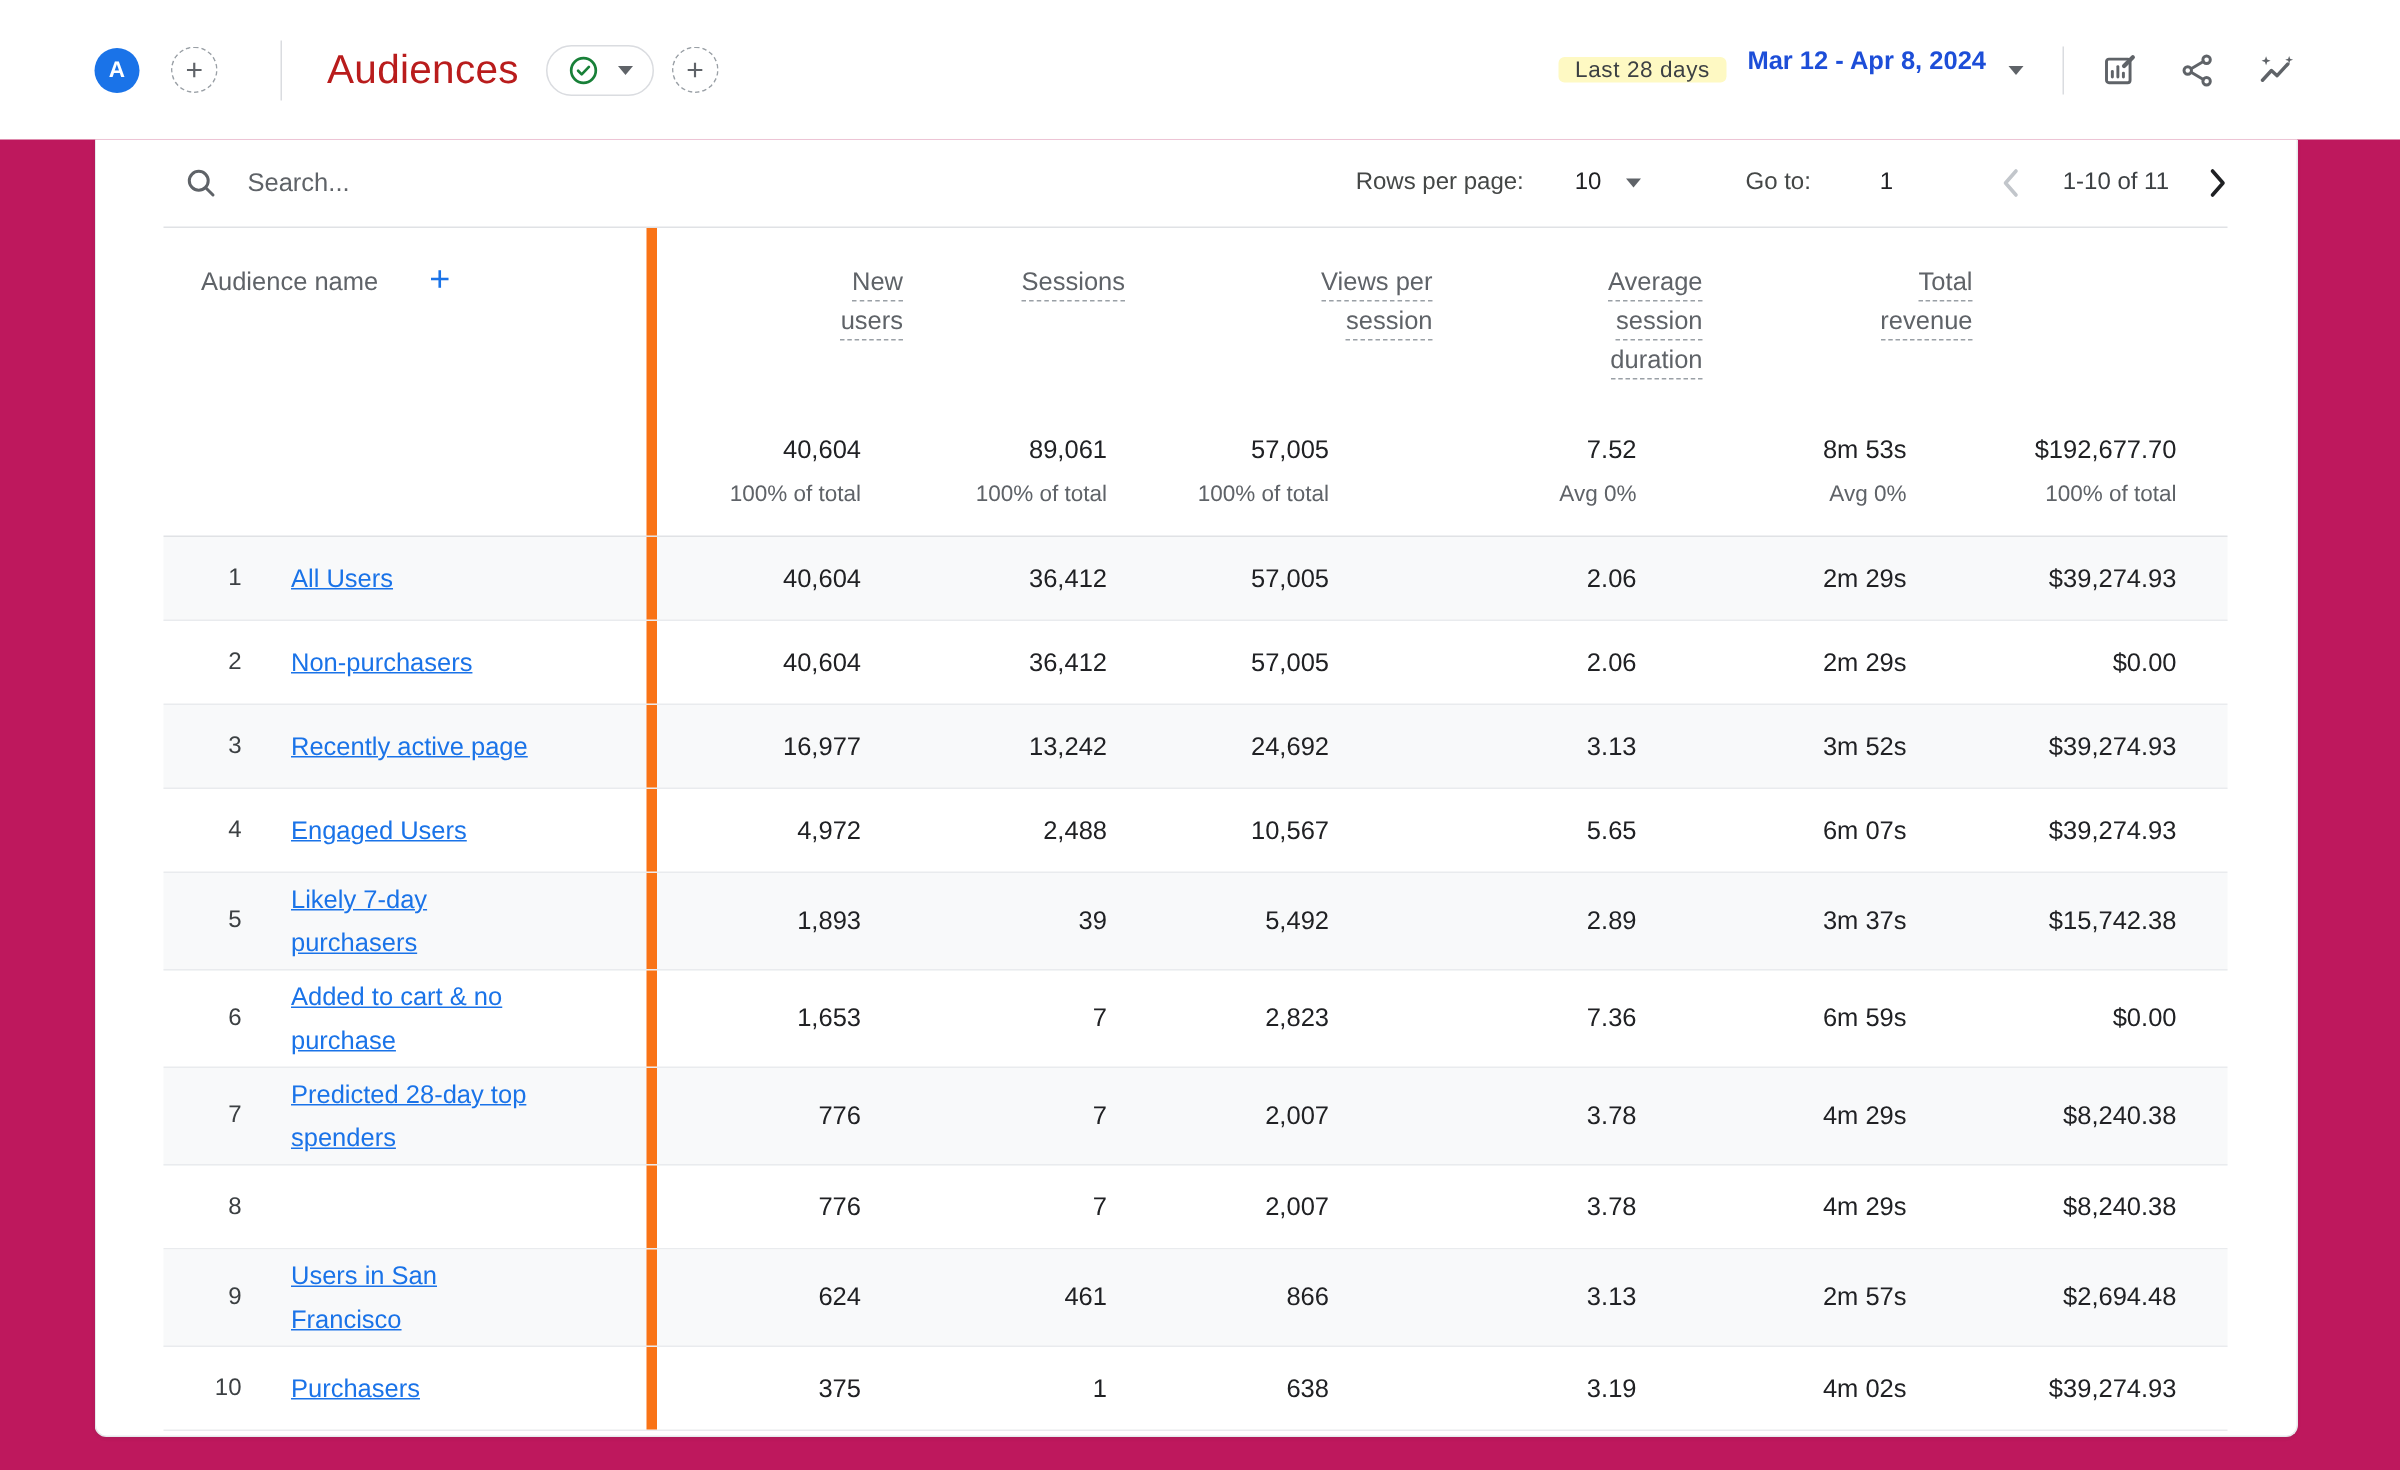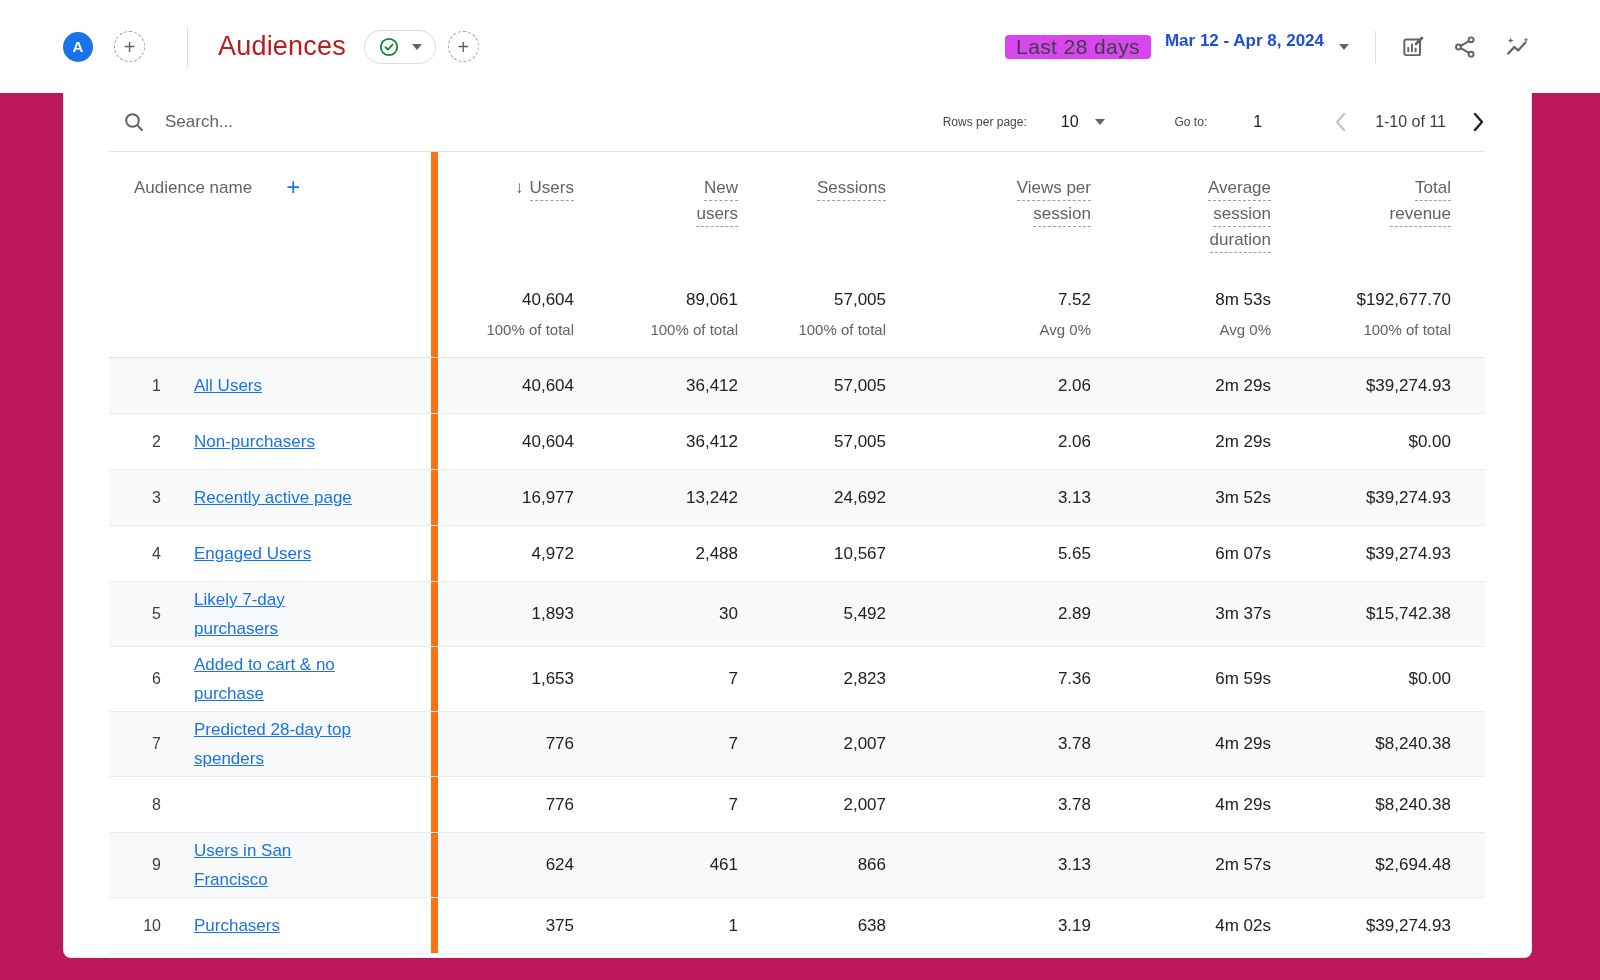--- a/index.html
+++ b/index.html
@@ -13,41 +13,41 @@
   .dashed-plus { width:31px; height:31px; border-radius:50%; border:1.6px dashed #9aa0a6;
     color:#5f6368; font-size:20px; line-height:1; display:flex; align-items:center; justify-content:center;
     cursor:pointer; flex:none; }
   .hdr-divider { width:1px; height:40px; background:#dadce0; margin:0 30px 0 42px; flex:none; }
   .page-title { font-size:27px; color:#b91c1c; letter-spacing:0.2px; margin-right:18px; white-space:nowrap; }
   .status-pill { height:34px; border:1px solid #dadce0; border-radius:17px; display:flex; align-items:center;
     gap:12px; padding:0 13px; margin-right:12px; cursor:pointer; }
   .caret-down { width:0; height:0; border-left:5px solid transparent; border-right:5px solid transparent;
     border-top:6px solid #5f6368; }
   .hdr-right { margin-left:auto; display:flex; align-items:center; }
-  .date-chip { background:#d946ef; color:#3c4043; font-size:21px; letter-spacing:0.4px;
+  .date-chip { background:#fef9c3; color:#3c4043; font-size:15px; letter-spacing:0.4px;
     padding:0 11px; border-radius:4px; white-space:nowrap; }
   .date-range { font-size:17px; font-weight:700; color:#1d4ed8; margin:0 15px 12px 14px; white-space:nowrap; }
   .hdr-vline { width:1px; height:32px; background:#dadce0; margin:0 24px 0 26px; }
   .icon-btn { width:26px; height:26px; margin-left:0; cursor:pointer; display:flex;
     align-items:center; justify-content:center; }
   .icon-btn + .icon-btn { margin-left:26px; }
   .icon-btn svg { stroke:#5f6368; fill:none; stroke-width:1.8; stroke-linecap:round; stroke-linejoin:round; }
 
   
   .page-bg { position:relative; height:887px; background:#be185d; }
   .card { position:absolute; left:63px; top:0; width:1469px; height:865px; background:#fff;
     border:1px solid #e7e9ec; border-radius:0 0 8px 8px; border-top:none;
     box-shadow:0 1px 2px rgba(60,64,67,0.10); padding:0 46px 0 45px; overflow:hidden; }
 
   
   .toolbar { height:59px; display:flex; align-items:center; border-bottom:1px solid #e0e2e5; }
   .search-icon { margin-left:14px; display:flex; }
   .search-placeholder { font-size:17px; color:#5f6368; margin-left:20px; }
   .toolbar-right { margin-left:auto; display:flex; align-items:center; }
-  .tb-label { font-size:12px; color:#444746; }
+  .tb-label { font-size:16px; color:#444746; }
   .tb-value { font-size:16px; color:#202124; }
   .rpp-value { margin-left:34px; }
   .rpp-caret { margin-left:16px; }
   .goto-label { margin-left:70px; }
   .goto-value { margin-left:46px; }
   .pg-chevron { margin-left:72px; display:flex; cursor:pointer; }
   .pg-chevron.next { margin-left:26px; }
   .pg-status { font-size:16px; color:#3c4043; margin-left:28px; }
 
   
@@ -165,23 +165,20 @@
         </span>
       </div>
     </div>
 
     <div class="thead">
       <div class="name-block">
         <span class="name-header-label">Audience name</span>
         <span class="add-col-btn">+</span>
       </div>
       <div class="metric-header-row">
-          <div class="hcell c0">
-            <div class="hline"><span class="sort-arrow">↓</span><span class="hword">Users</span></div>
-          </div>
           <div class="hcell c1">
             <div class="hline"><span class="hword">New</span></div>
             <div class="hline"><span class="hword">users</span></div>
           </div>
           <div class="hcell c2">
             <div class="hline"><span class="hword">Sessions</span></div>
           </div>
           <div class="hcell c3">
             <div class="hline"><span class="hword">Views per</span></div>
             <div class="hline"><span class="hword">session</span></div>
@@ -285,21 +282,21 @@
             <div class="vcell c5">$39,274.93</div>
           </div>
         </div>
         <div class="trow">
           <div class="name-block">
             <div class="num-cell">5</div>
             <div class="name-cell"><a class="aud-link"><div class="link-line">Likely 7-day</div><div class="link-line">purchasers</div></a></div>
           </div>
           <div class="metrics">
             <div class="vcell c0">1,893</div>
-            <div class="vcell c1">30</div>
+            <div class="vcell c1">39</div>
             <div class="vcell c2">5,492</div>
             <div class="vcell c3">2.89</div>
             <div class="vcell c4">3m 37s</div>
             <div class="vcell c5">$15,742.38</div>
           </div>
         </div>
         <div class="trow">
           <div class="name-block">
             <div class="num-cell">6</div>
             <div class="name-cell"><a class="aud-link"><div class="link-line">Added to cart &amp; no</div><div class="link-line">purchase</div></a></div>

